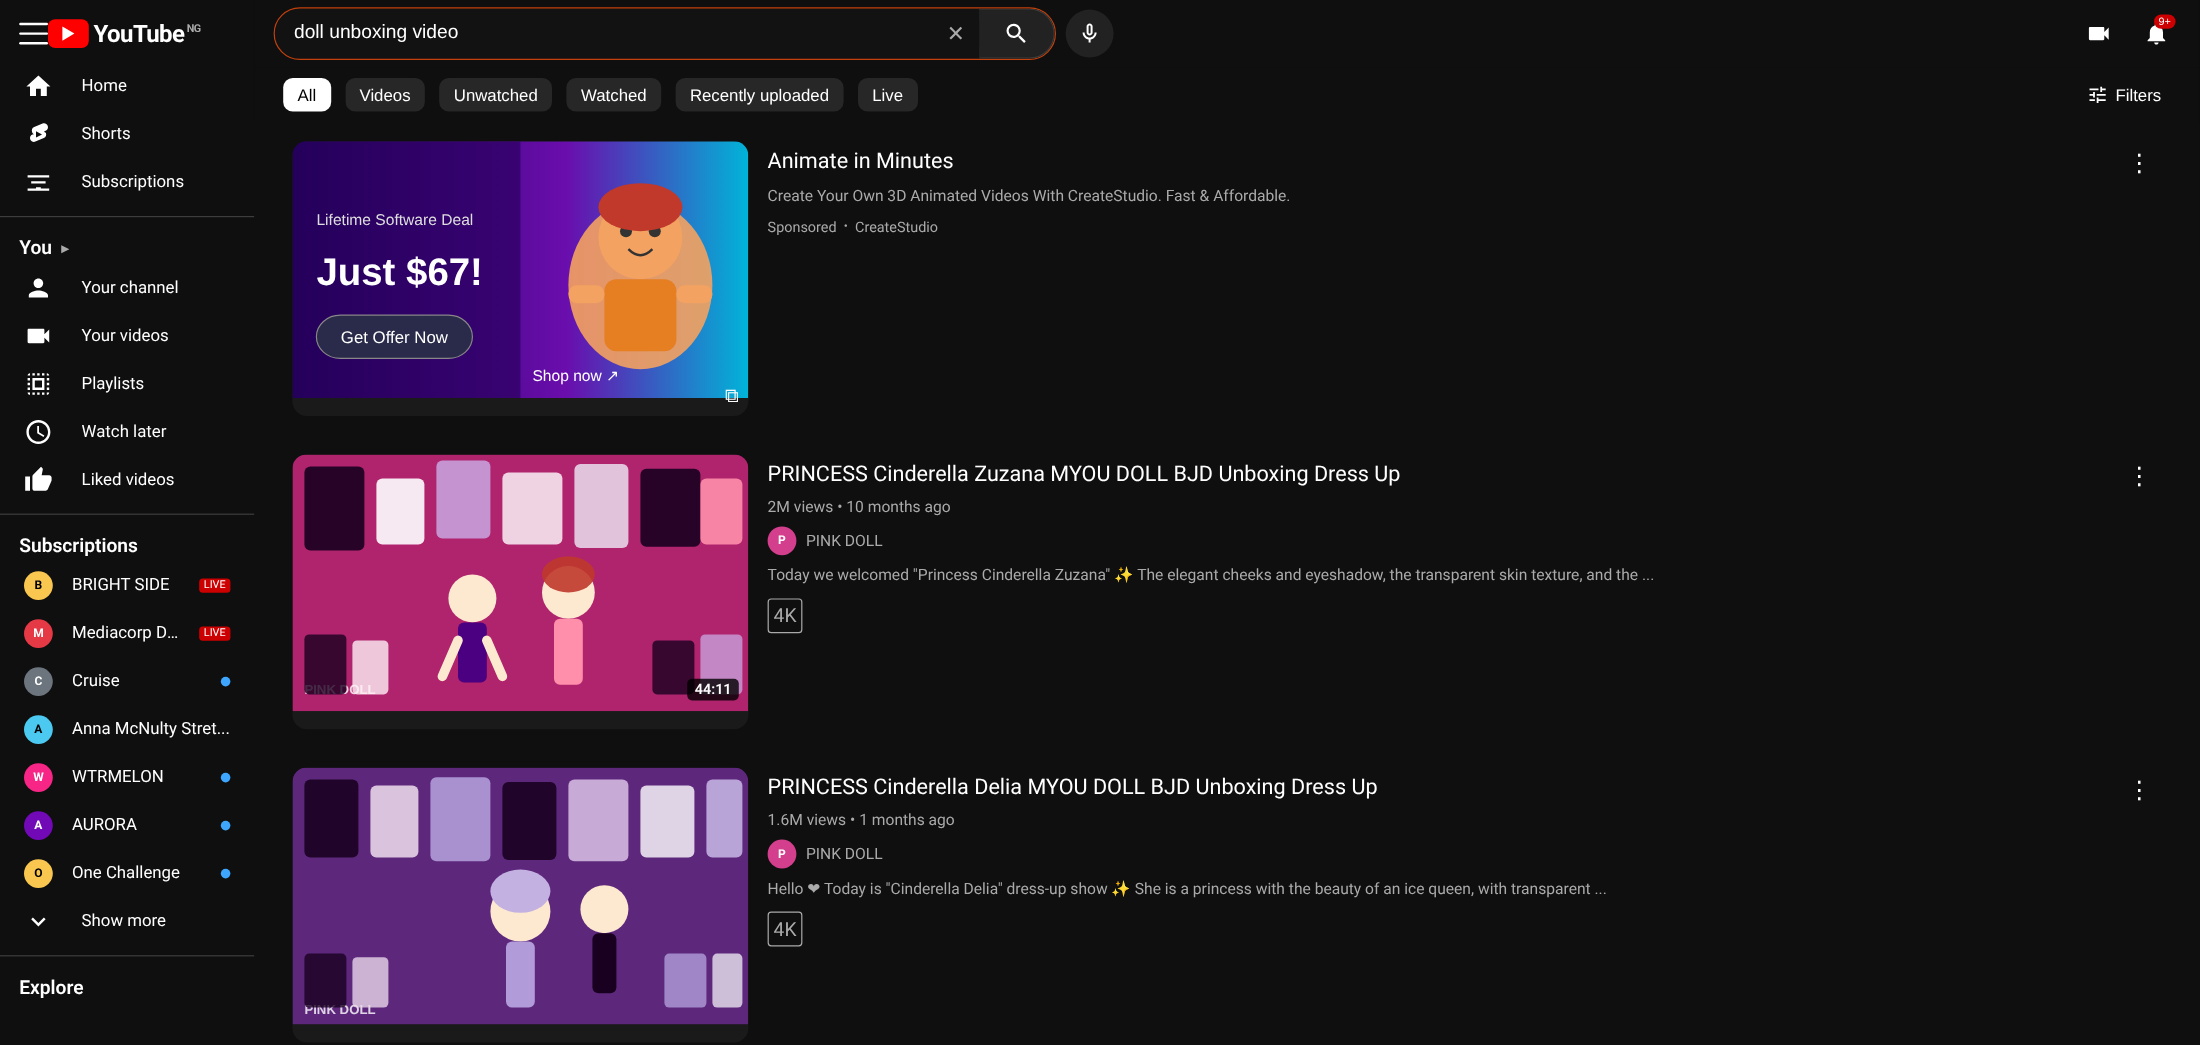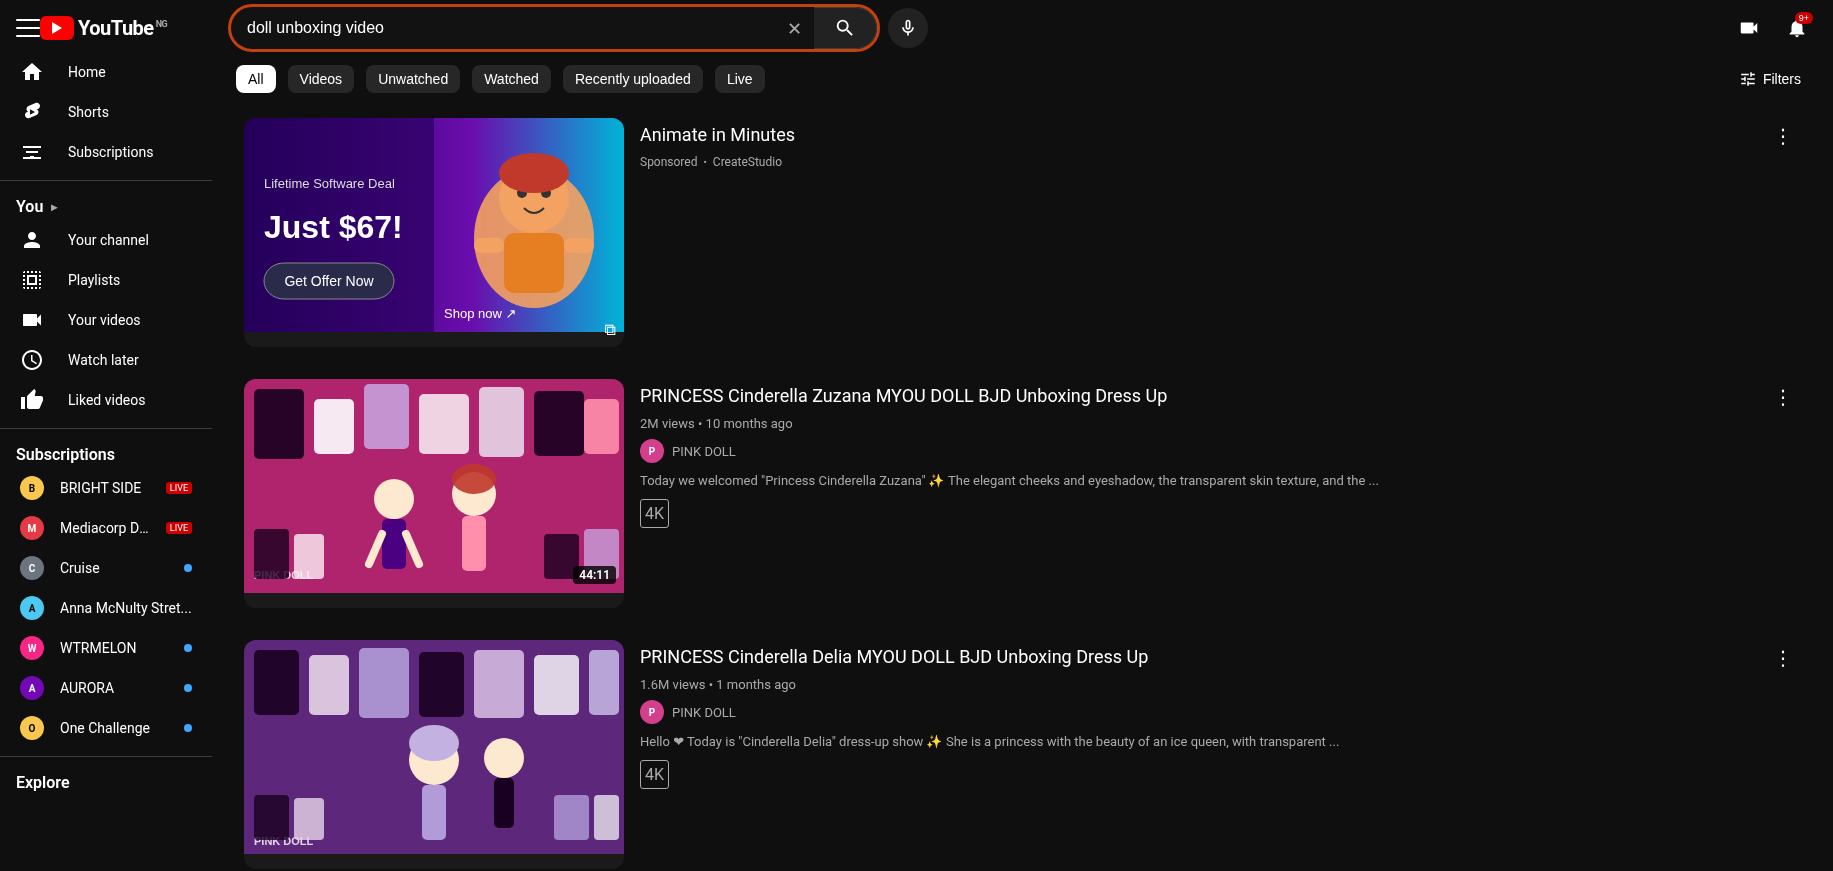--- a/index.html
+++ b/index.html
@@ -183,21 +183,21 @@
       display: flex;
       align-items: center;
       flex: 1;
       max-width: 700px;
       gap: 8px;
     }
     .search-bar {
       display: flex;
       align-items: center;
       flex: 1;
-      border: 3px solid #c2410c;
+      border: 1px solid #c2410c;
       border-radius: 40px;
       background: #121212;
       overflow: hidden;
     }
     .search-input {
       flex: 1;
       background: transparent;
       border: none;
       outline: none;
       color: #fff;
@@ -472,33 +472,33 @@
           <path d="M12 12c2.21 0 4-1.79 4-4s-1.79-4-4-4-4 1.79-4 4 1.79 4 4 4zm0 2c-2.67 0-8 1.34-8 4v2h16v-2c0-2.66-5.33-4-8-4z"></path>
         </svg>
     </span>
     <span class="sidebar-item-label">Your channel</span>
   </div>
 
 
   <div class="sidebar-item">
     <span class="sidebar-item-icon">
       <svg width="24" height="24" viewBox="0 0 24 24" fill="white">
+          <path d="M17 10.5V7c0-.55-.45-1-1-1H4c-.55 0-1 .45-1 1v10c0 .55.45 1 1 1h12c.55 0 1-.45 1-1v-3.5l4 4v-11l-4 4z"></path>
+        </svg>
+    </span>
+    <span class="sidebar-item-label">Your videos</span>
+  </div>
+
+  <div class="sidebar-item">
+    <span class="sidebar-item-icon">
+      <svg width="24" height="24" viewBox="0 0 24 24" fill="white">
           <path d="M3 5h2V3c-1.1 0-2 .9-2 2zm0 8h2v-2H3v2zm4 8h2v-2H7v2zM3 9h2V7H3v2zm10-6h-2v2h2V3zm6 0v2h2c0-1.1-.9-2-2-2zM5 21v-2H3c0 1.1.9 2 2 2zm-2-4h2v-2H3v2zM9 3H7v2h2V3zm2 18h2v-2h-2v2zm8-8h2v-2h-2v2zm0 8c1.1 0 2-.9 2-2h-2v2zm0-12h2V7h-2v2zm0 8h2v-2h-2v2zm-4 4h2v-2h-2v2zm0-16h2V3h-2v2zM7 17h10V7H7v10zm2-8h6v6H9V9z"></path>
         </svg>
     </span>
     <span class="sidebar-item-label">Playlists</span>
-  </div>
-
-  <div class="sidebar-item">
-    <span class="sidebar-item-icon">
-      <svg width="24" height="24" viewBox="0 0 24 24" fill="white">
-          <path d="M17 10.5V7c0-.55-.45-1-1-1H4c-.55 0-1 .45-1 1v10c0 .55.45 1 1 1h12c.55 0 1-.45 1-1v-3.5l4 4v-11l-4 4z"></path>
-        </svg>
-    </span>
-    <span class="sidebar-item-label">Your videos</span>
   </div>
 
   <div class="sidebar-item">
     <span class="sidebar-item-icon">
       <svg width="24" height="24" viewBox="0 0 24 24" fill="white">
           <path d="M11.99 2C6.47 2 2 6.48 2 12s4.47 10 9.99 10C17.52 22 22 17.52 22 12S17.52 2 11.99 2zM12 20c-4.42 0-8-3.58-8-8s3.58-8 8-8 8 3.58 8 8-3.58 8-8 8zm.5-13H11v6l5.25 3.15.75-1.23-4.5-2.67V7z"></path>
         </svg>
     </span>
     <span class="sidebar-item-label">Watch later</span>
   </div>
@@ -552,20 +552,28 @@
     <span class="sub-label">AURORA</span>
     <span class="sub-dot"></span>
   </div>
 
   <div class="subscription-item">
     <div class="sub-avatar" style="background:#f9c74f; color:#000;">O</div>
     <span class="sub-label">One Challenge</span>
     <span class="sub-dot"></span>
   </div>
 
+  <div class="show-more-item">
+    <span class="sidebar-item-icon">
+      <svg width="24" height="24" viewBox="0 0 24 24" fill="white">
+          <path d="M16.59 8.59L12 13.17 7.41 8.59 6 10l6 6 6-6z"></path>
+        </svg>
+    </span>
+    <span class="sidebar-item-label">Show more</span>
+  </div>
 
   <hr class="sidebar-divider">
 
   <div class="sidebar-section-title">
     <span>Explore</span>
   </div>
 </nav>
 
 <div id="main">
 
@@ -655,20 +663,21 @@
 
           <rect x="260" y="115" width="60" height="60" rx="10" fill="#e67e22"></rect>
 
           <rect x="230" y="120" width="30" height="15" rx="7" fill="#f4a261"></rect>
           <rect x="320" y="120" width="30" height="15" rx="7" fill="#f4a261"></rect>
         </svg>
         <span class="external-badge">⧉</span>
       </div>
       <div class="video-info">
         <div class="video-title">Animate in Minutes</div>
+        <div class="video-desc">Create Your Own 3D Animated Videos With CreateStudio. Fast &amp; Affordable.</div>
         <div class="sponsored-row">
           <span class="sponsored-label">Sponsored</span>
           <span class="sponsored-dot">•</span>
           <span class="sponsored-label">CreateStudio</span>
         </div>
       </div>
       <button class="card-more-btn">⋮</button>
     </div>
 
     <div class="video-card">

